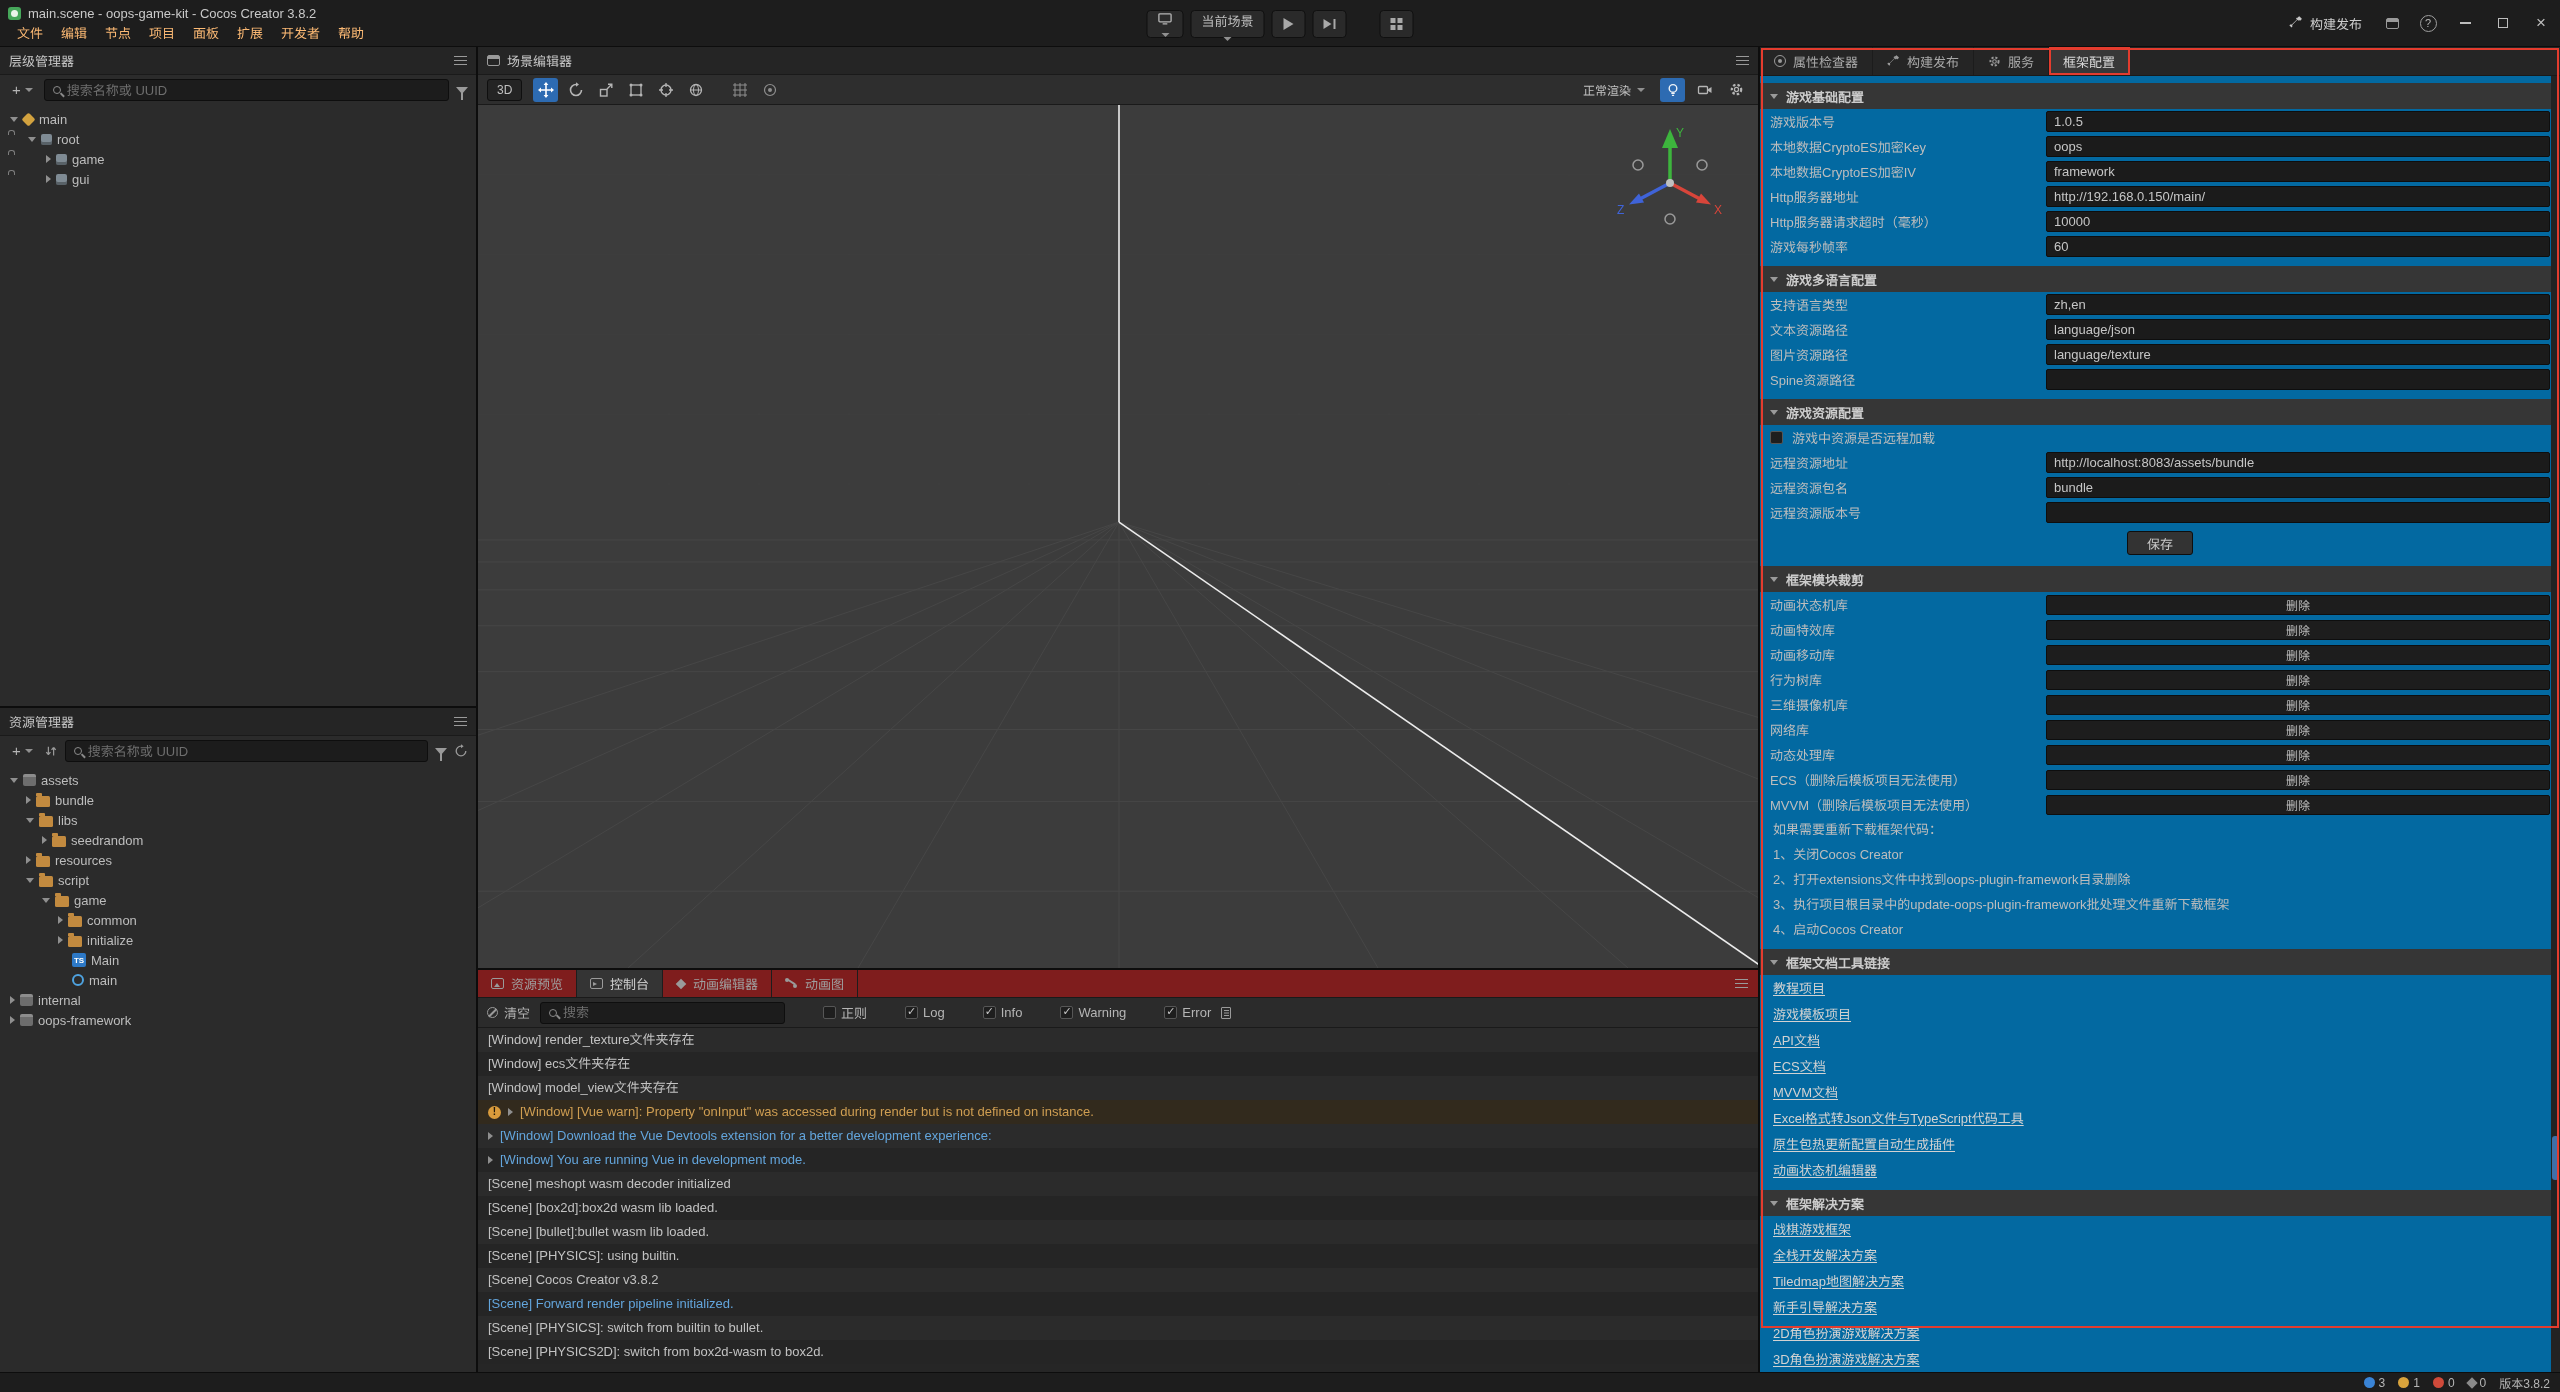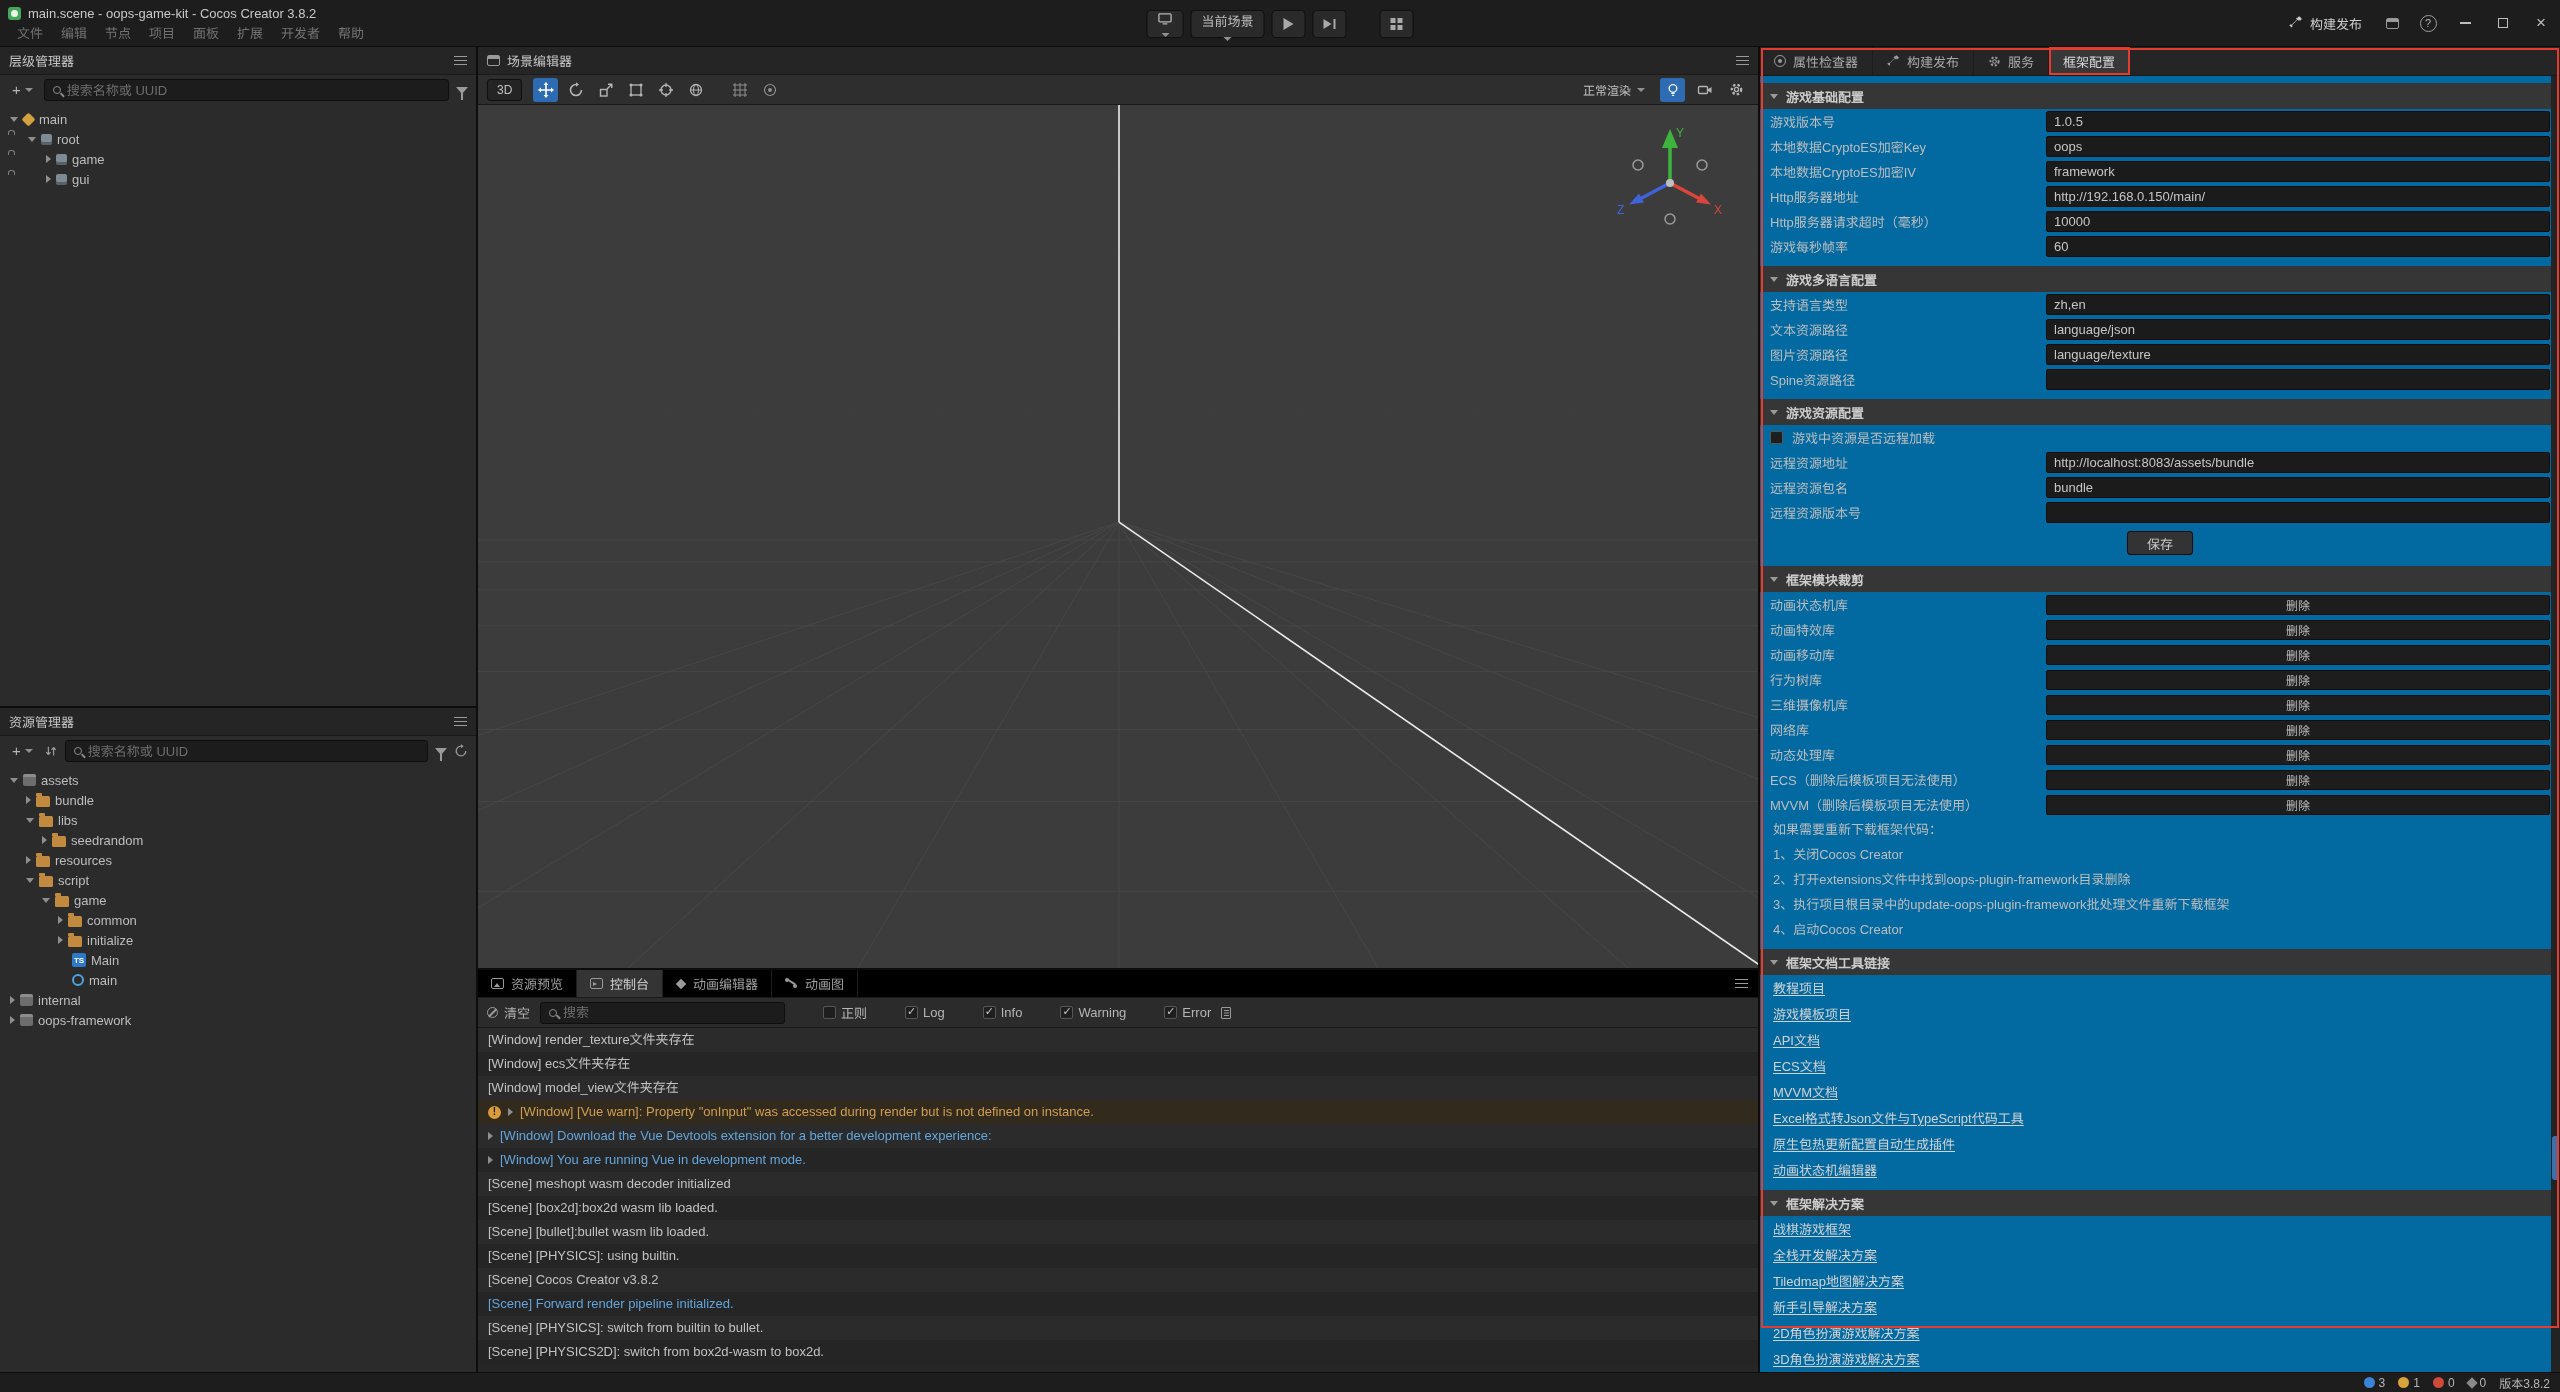--- a/index.html
+++ b/index.html
@@ -8,21 +8,21 @@
   .app { width:100%; height:100%; display:flex; flex-direction:column; }
 
   
   .topbar { height:47px; background:#1d1d1d; border-bottom:1px solid #0d0d0d; display:flex; position:relative; flex-shrink:0; }
   .tb-left { display:flex; flex-direction:column; justify-content:space-between; padding:5px 0 2px 8px; }
   .tb-title-row { display:flex; align-items:center; gap:7px; height:17px; }
   .app-logo { width:13px; height:13px; border-radius:3px; background:#46a75a; position:relative; }
   .app-logo::after { content:""; position:absolute; inset:3px; border-radius:50%; background:#eaf5ea; }
   .app-title { font-size:13px; color:#c9c9c9; white-space:nowrap; }
   .tb-menu-row { display:flex; align-items:center; height:21px; }
-  .menu-item { padding:0 9px; font-size:13px; color:#737373; line-height:21px; cursor:default; }
+  .menu-item { padding:0 9px; font-size:13px; color:#fdba74; line-height:21px; cursor:default; }
   .tb-center { position:absolute; left:50%; top:9px; transform:translateX(-50%); display:flex; align-items:center; gap:7px; height:29px; }
   .ctrl { background:#2a2a2a; border:1px solid #101010; border-radius:4px; height:28px; display:flex; align-items:center; gap:7px; padding:0 10px; font-size:13px; color:#bcbcbc;flex-direction:column; }
   .btn-sq { width:34px; justify-content:center; padding:0; }
   .caret { width:0; height:0; border-top:4px solid #909090; border-left:4px solid transparent; border-right:4px solid transparent; }
   .play-tri { width:0; height:0; border-left:10px solid #a9a9a9; border-top:6px solid transparent; border-bottom:6px solid transparent; }
   .step-ico { display:flex; align-items:center; gap:2px; }
   .step-ico .t { width:0; height:0; border-left:8px solid #a9a9a9; border-top:5px solid transparent; border-bottom:5px solid transparent; }
   .step-ico .b { width:2px; height:10px; background:#a9a9a9; }
   .grid-ico { display:grid; grid-template-columns:5px 5px; grid-template-rows:5px 5px; gap:2px; }
   .grid-ico i { background:#a9a9a9; display:block; }
@@ -85,21 +85,21 @@
   .tool { width:25px; height:24px; display:flex; align-items:center; justify-content:center; border-radius:3px; }
   .tool.active { background:#2d6bb2; }
   .st-right { margin-left:auto; display:flex; align-items:center; gap:7px;justify-content:center; }
   .render-select { height:22px; display:flex; align-items:center; gap:6px; padding:0 8px; font-size:12px; color:#c0c0c0; }
   .viewport { flex:1; position:relative; background:#3c3c3c; overflow:hidden; }
   .vp-lines { position:absolute; inset:0; width:100%; height:100%; }
   .gizmo { position:absolute; top:16px; right:28px; }
 
   
   .console-panel { height:402px; display:flex; flex-direction:column; background:#262626; flex-shrink:0; }
-  .console-tabs { height:28px; background:#000000; border-bottom:1px solid #1a1a1a; display:flex; align-items:stretch; flex-shrink:0; }
+  .console-tabs { height:28px; background:#7f1d1d; border-bottom:1px solid #1a1a1a; display:flex; align-items:stretch; flex-shrink:0; }
   .ctab { display:flex; align-items:center; gap:7px; padding:0 13px; font-size:13px; color:#9f9f9f; border-right:1px solid #1d1d1d; }
   .ctab.active { background:#343434; color:#d2d2d2; }
   .i-preview { width:13px; height:11px; border:1px solid #9a9a9a; border-radius:2px; position:relative; }
   .i-preview::after { content:""; position:absolute; left:2px; bottom:1px; border-left:3px solid transparent; border-right:3px solid transparent; border-bottom:4px solid #9a9a9a; }
   .i-term { width:13px; height:11px; border:1px solid #9a9a9a; border-radius:2px; position:relative; }
   .i-term::after { content:""; position:absolute; left:2px; top:2.5px; width:0; height:0; border-top:2.5px solid transparent; border-bottom:2.5px solid transparent; border-left:4px solid #9a9a9a; }
   .i-key { width:10px; height:10px; background:#9a9a9a; transform:rotate(45deg) scale(.75); }
   .i-graph { width:13px; height:11px; position:relative; }
   .i-graph::before { content:""; position:absolute; left:0; top:0; width:4px; height:4px; border-radius:50%; background:#9a9a9a; box-shadow:8px 6px 0 #9a9a9a; }
   .i-graph::after { content:""; position:absolute; left:2px; top:3px; width:9px; height:1.5px; background:#9a9a9a; transform:rotate(33deg); }

